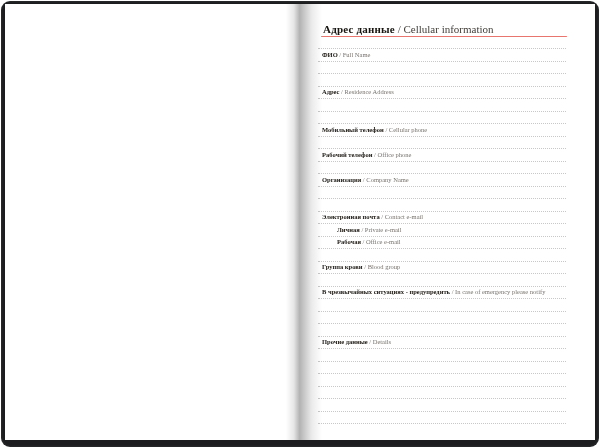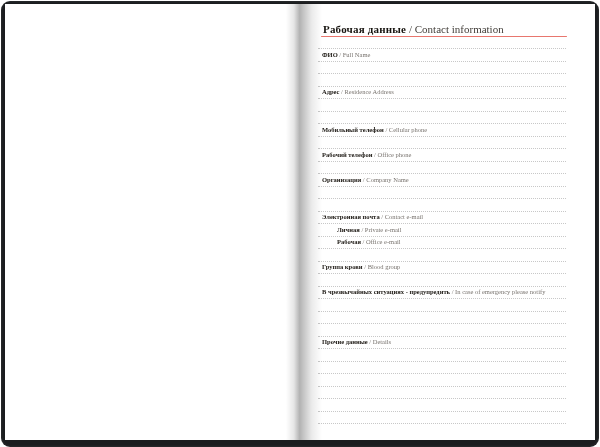--- a/index.html
+++ b/index.html
@@ -49,23 +49,23 @@
 </head>
 <body>
 
 <div class="notebook" style="background: rgb(27, 29, 31);">
   <div class="pages">
 
     <div class="page-left"></div>
 
     <div class="page-right">
       <div class="title">
-        <span class="t-ru">Рабочая данные</span>
+        <span class="t-ru">Адрес данные</span>
         <span class="t-sep">/</span>
-        <span class="t-en">Contact information</span>
+        <span class="t-en">Cellular information</span>
       </div>
       <div class="red-rule" style="background: rgb(232, 118, 110);"></div>
 
       <div>
           <div class="ruled-line" style="top: 44px;"></div>
           <div class="ruled-line" style="top: 56.5px;"></div>
           <div class="ruled-line" style="top: 69px;"></div>
           <div class="ruled-line" style="top: 81.5px;"></div>
           <div class="ruled-line" style="top: 94px;"></div>
           <div class="ruled-line" style="top: 106.5px;"></div>

